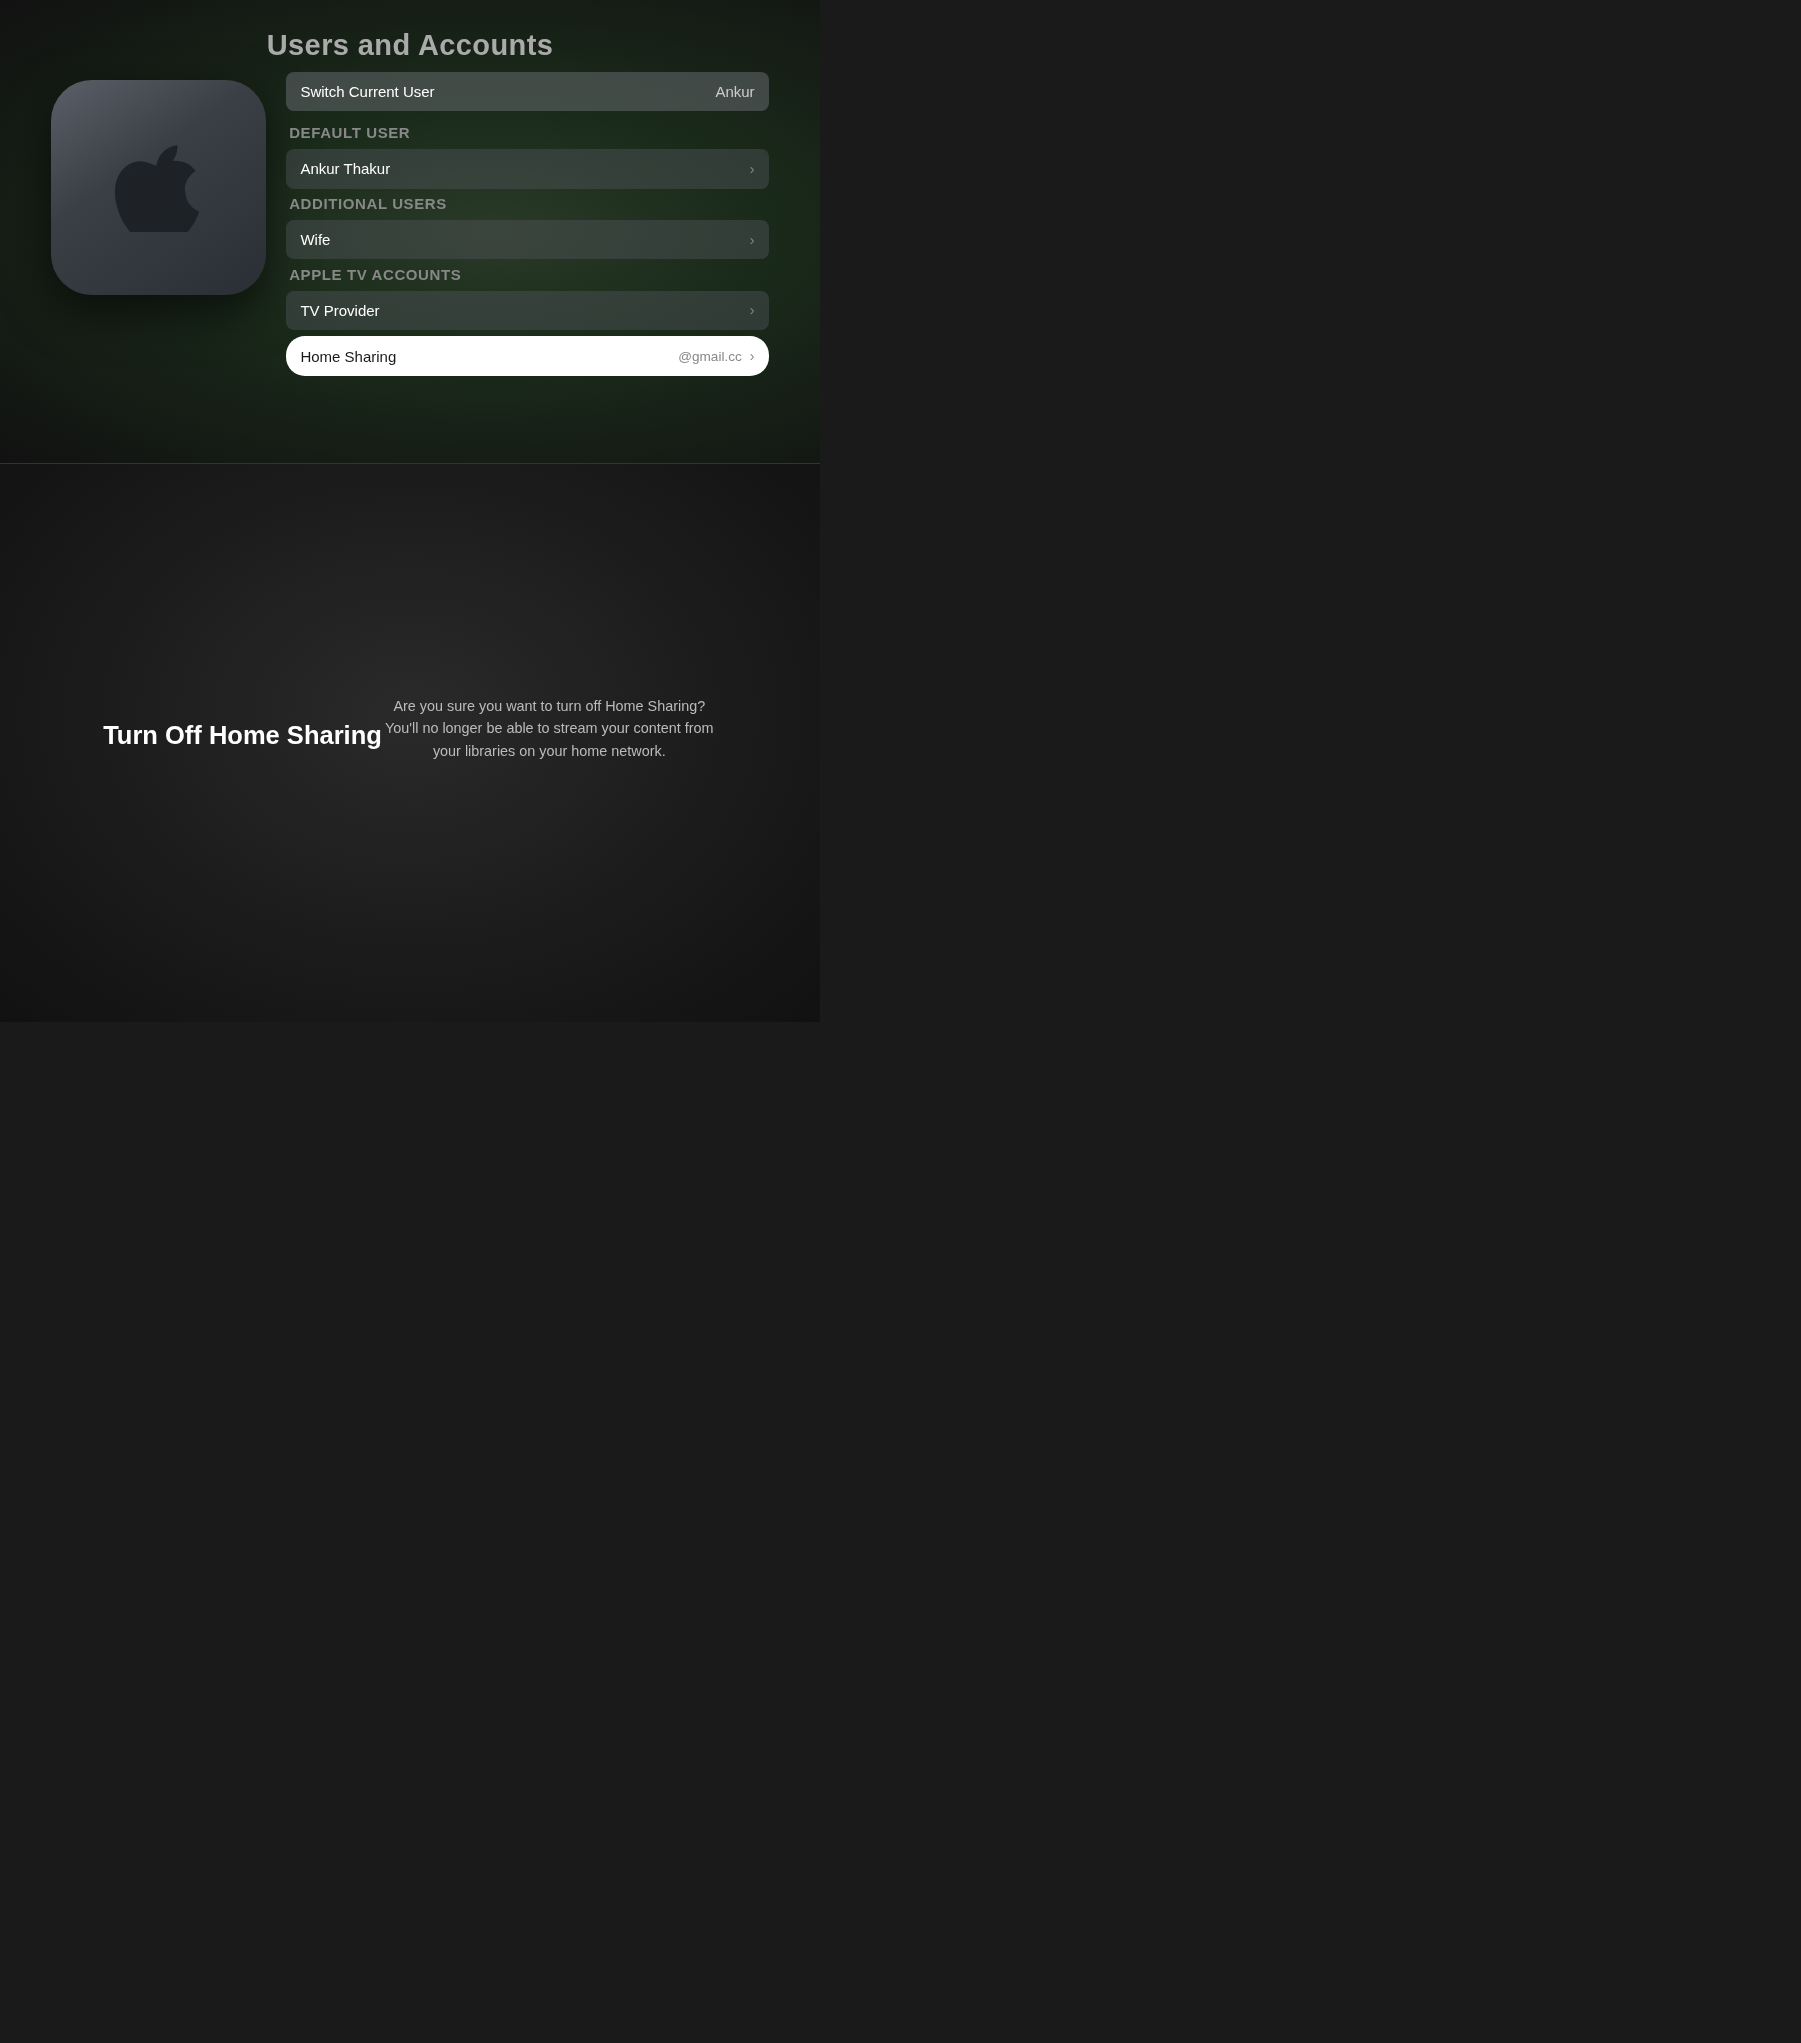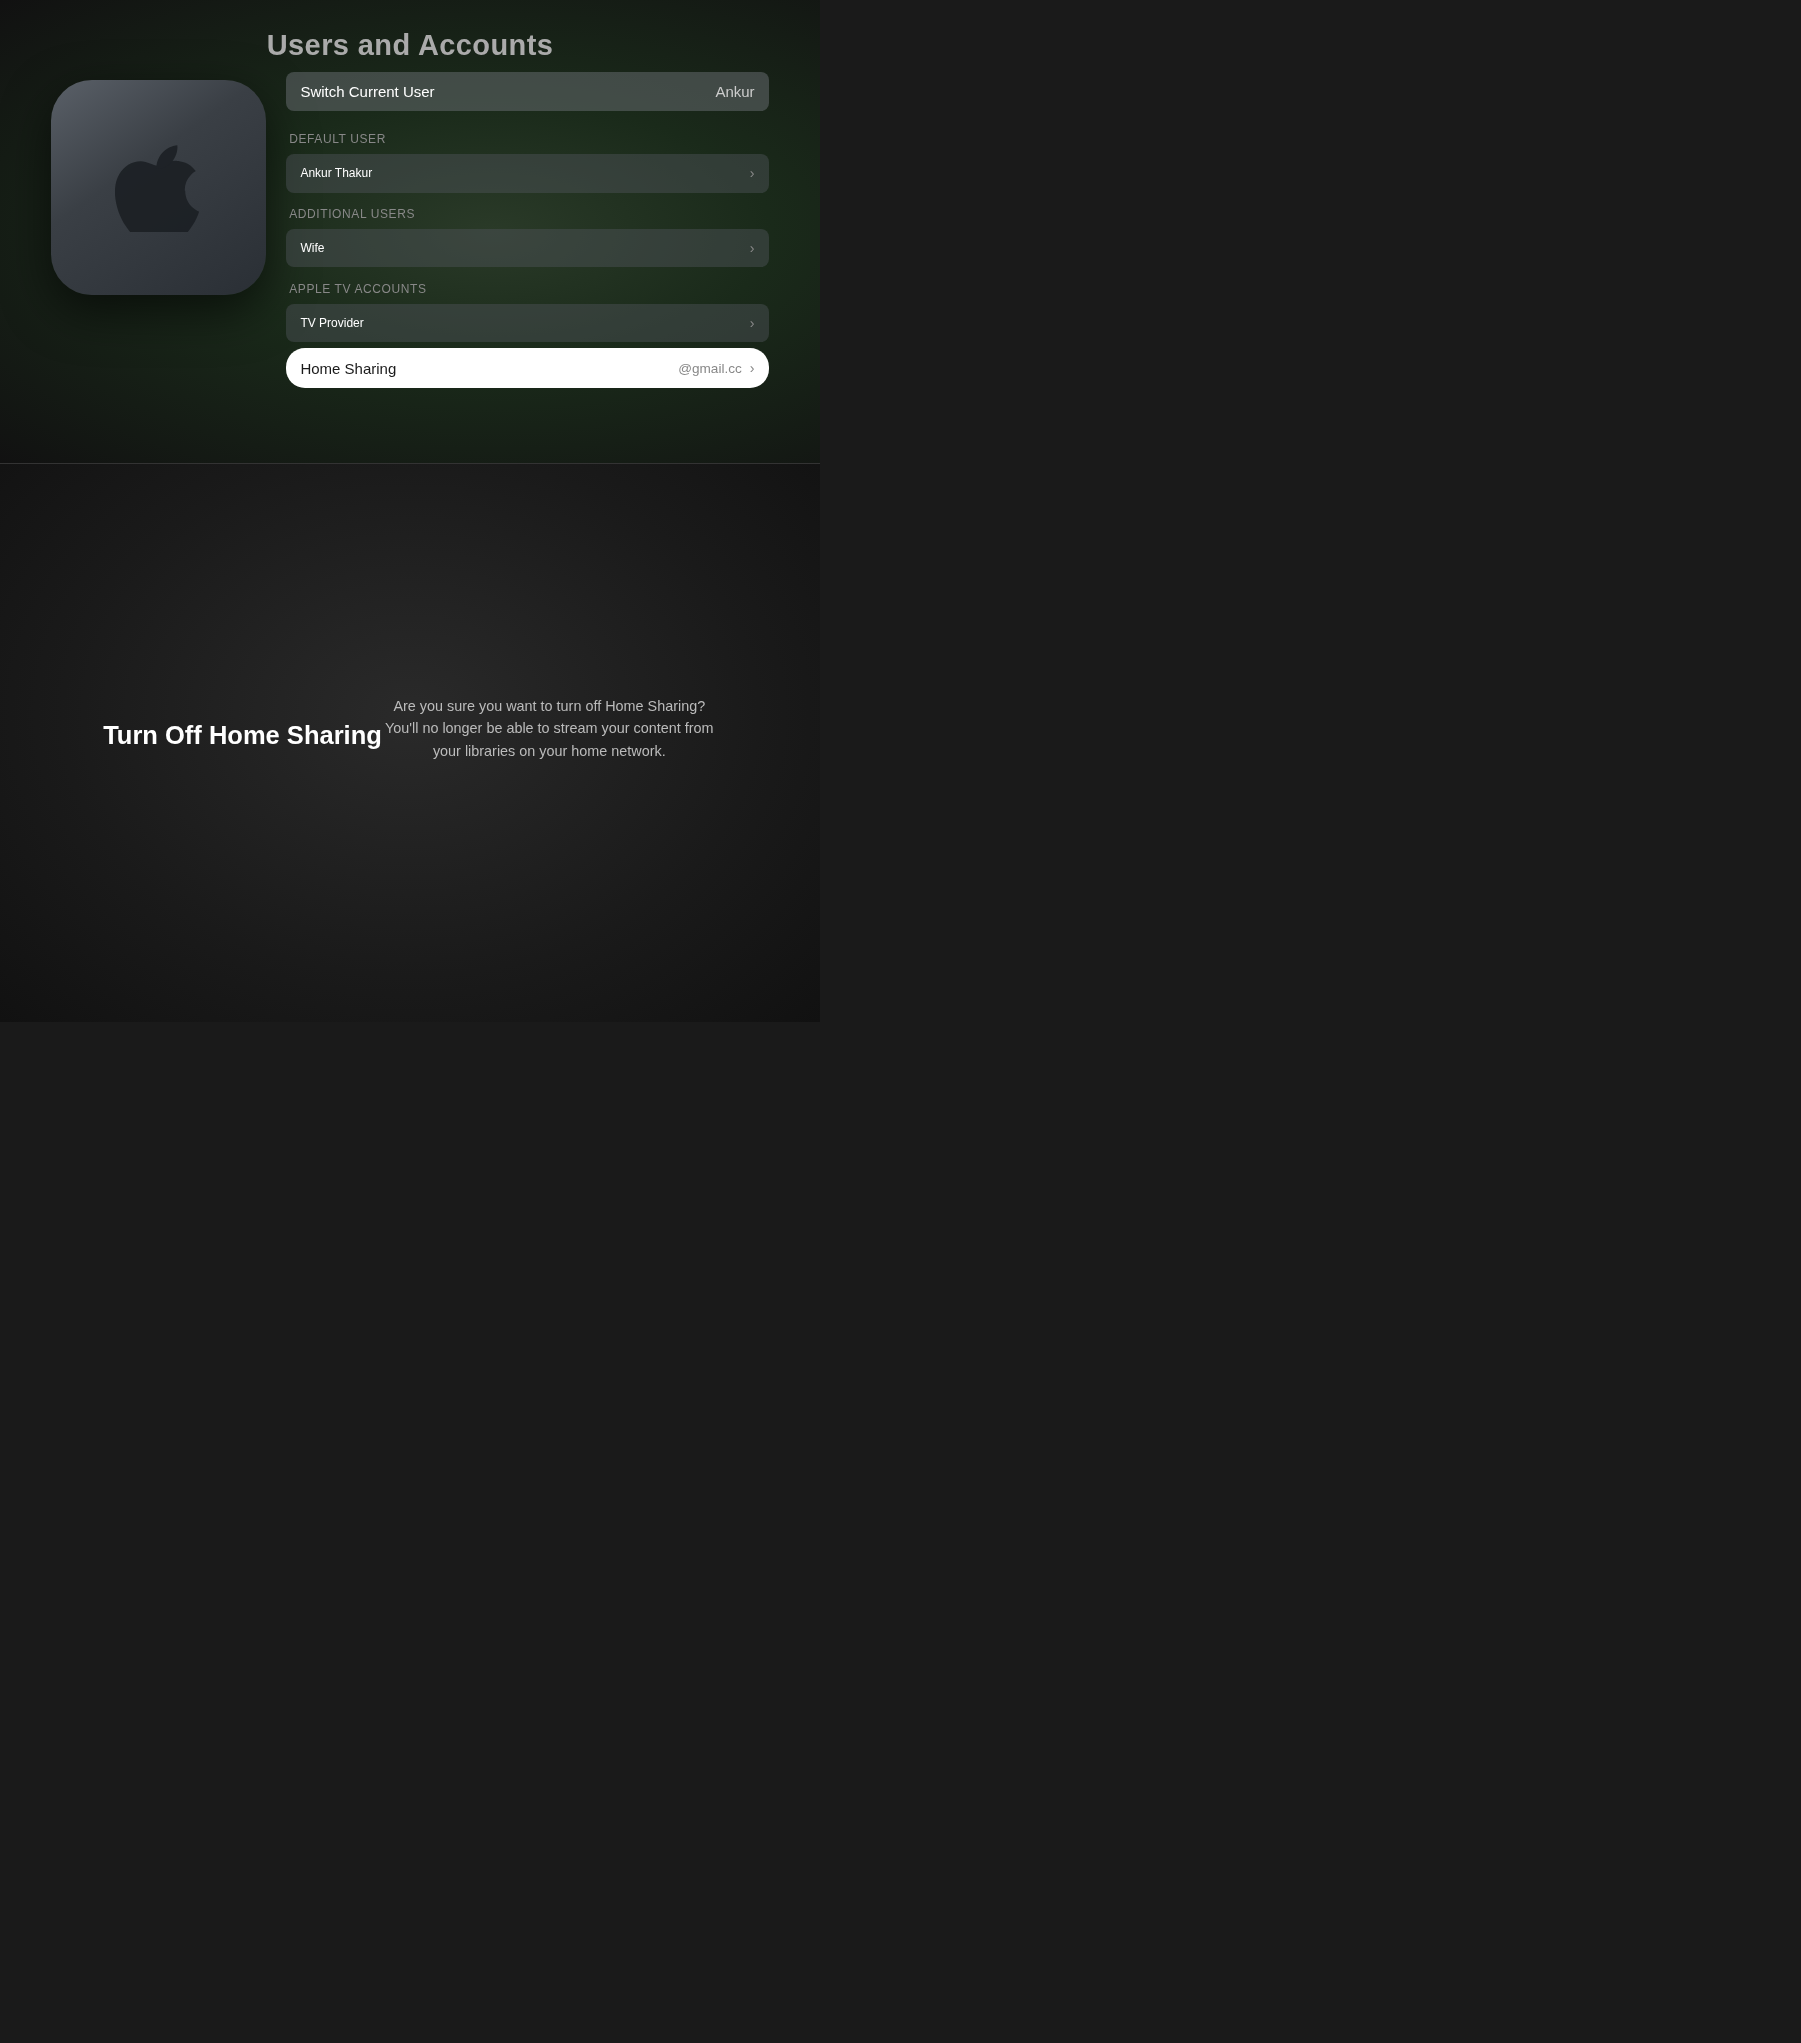--- a/index.html
+++ b/index.html
@@ -96,43 +96,42 @@
       font-weight: 500;
       color: #fff;
     }
 
     .switch-user-value {
       font-size: 15px;
       color: #ccc;
     }
 
     .section-label {
-      font-size: 12px;
-      font-weight: 400;
+      font-size: 15px;
+      font-weight: 700;
       color: #888;
       letter-spacing: 0.6px;
       text-transform: uppercase;
-      margin-top: 8px;
       margin-bottom: 3.2px;
       padding-left: 3.2px;
     }
 
     .settings-row {
       display: flex;
       align-items: center;
       justify-content: space-between;
       background: rgba(80,85,90,0.45);
       border-radius: 8px;
       padding: 11.2px 14.4px;
       cursor: pointer;
       margin-bottom: 1.6px;
     }
 
     .settings-row-label {
-      font-size: 12px;
+      font-size: 15px;
       font-weight: 400;
       color: #fff;
     }
 
     .chevron-icon {
       color: #888;
       font-size: 14.4px;
     }
 
     .home-sharing-row {

